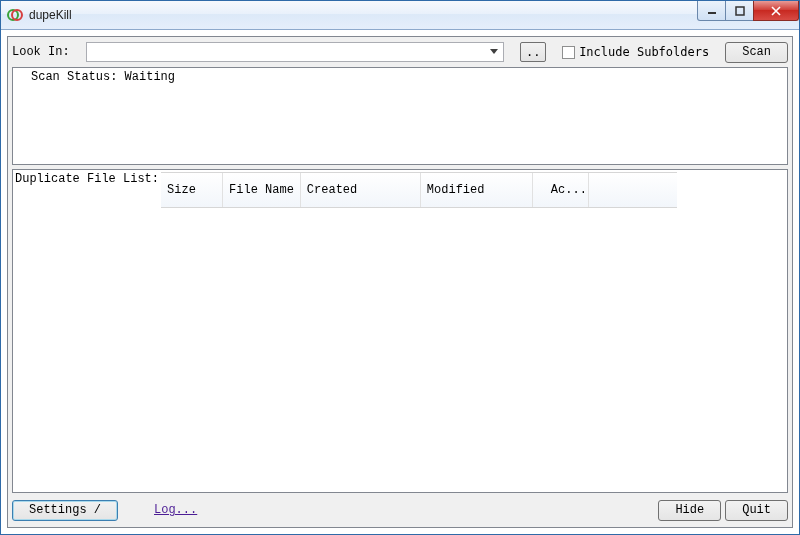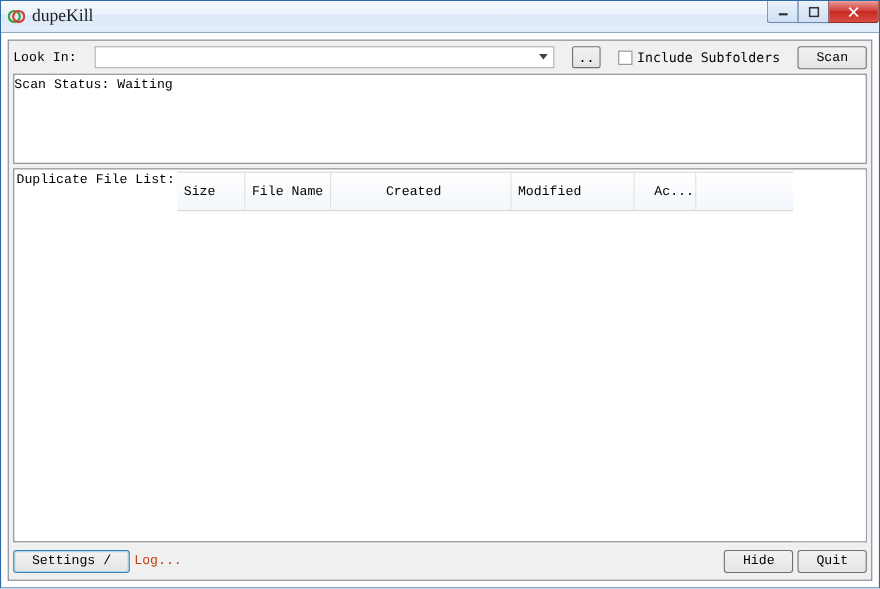--- a/index.html
+++ b/index.html
@@ -23,22 +23,22 @@
     border-bottom: 1px solid #8da9cc;
     display: flex; align-items: center;
     padding-left: 6px;
   }
   .title-icon {
     width: 16px; height: 16px; margin-right: 6px;
     display: flex; align-items: center; justify-content: center;
   }
   .title-text {
     flex: 1;
-    font-family: Liberation Serif, serif;
-    font-size: 16px; color: #222;
+    font-family: Liberation Sans, sans-serif;
+    font-size: 12px; color: #222;
   }
   .win-controls { display: flex; height: 20px; margin-top:-8px; }
   .win-btn {
     width: 29px; height: 20px;
     border: 1px solid #6a87ab; border-top: none;
     margin-left: -1px;
     background: linear-gradient(to bottom, #eaf2fb, #cfe0f4);
     display: flex; align-items: center; justify-content: center;
     font-family: Tahoma, sans-serif; font-size: 11px; color: #3a3a3a;
   }
@@ -112,22 +112,22 @@
     display: flex; align-items: center; justify-content: center;
     min-width: 60px;
   }
   .btn.default {
     border-color: #3c7fb1;
     box-shadow: inset 0 0 0 1px #a8d8eb;
   }
   .status-box {
     border: 1px solid #828790;
     background: #fff;
-    height: 82px;
-    padding: 2px 0;
+    height: 98px;
+    padding: 2px 18px;
     font-family: "SimSun","Courier New",monospace; font-size: 12px;
     color: #000;
   }
   .list-section {
     flex: 1;
     border: 1px solid #828790;
     background: #fff;
     display: flex; flex-direction: row;
     padding-top: 2px;
   }
@@ -145,30 +145,30 @@
   }
   .col {
     border-right: 1px solid #e1e1e1;
     display: flex; align-items: center;
     padding: 0 6px;
     font-family: "SimSun","Courier New",monospace; font-size: 12px;
     overflow: hidden; white-space: nowrap;
   }
   .col.size { width: 62px; }
   .col.name { flex: 1; }
-  .col.created { width: 120px; margin-left: 44px; }
+  .col.created { width: 120px; }
   .col.modified { width: 112px; }
   .col.action { width: 44px; margin-left: 12px; }
   .col.last { width: 88px; border-right: none; }
   .list-body { flex: 1; background: #fff; }
   .bottom-row {
     height: 26px;
     display: flex; align-items: center; gap: 4px;
   }
-  .link { color: #c2410c; cursor: pointer; }
+  .link { color: #4c1d95; text-decoration: underline; cursor: pointer; margin-left: 32px; }
   .log-text { font-family: "SimSun","Courier New",monospace; font-size: 12px; color: #333; }
   .spacer { flex: 1; }
 </style>
 </head>
 <body>
 
 <div class="window">
 
   <div class="title-bar">
     <div class="title-icon">

